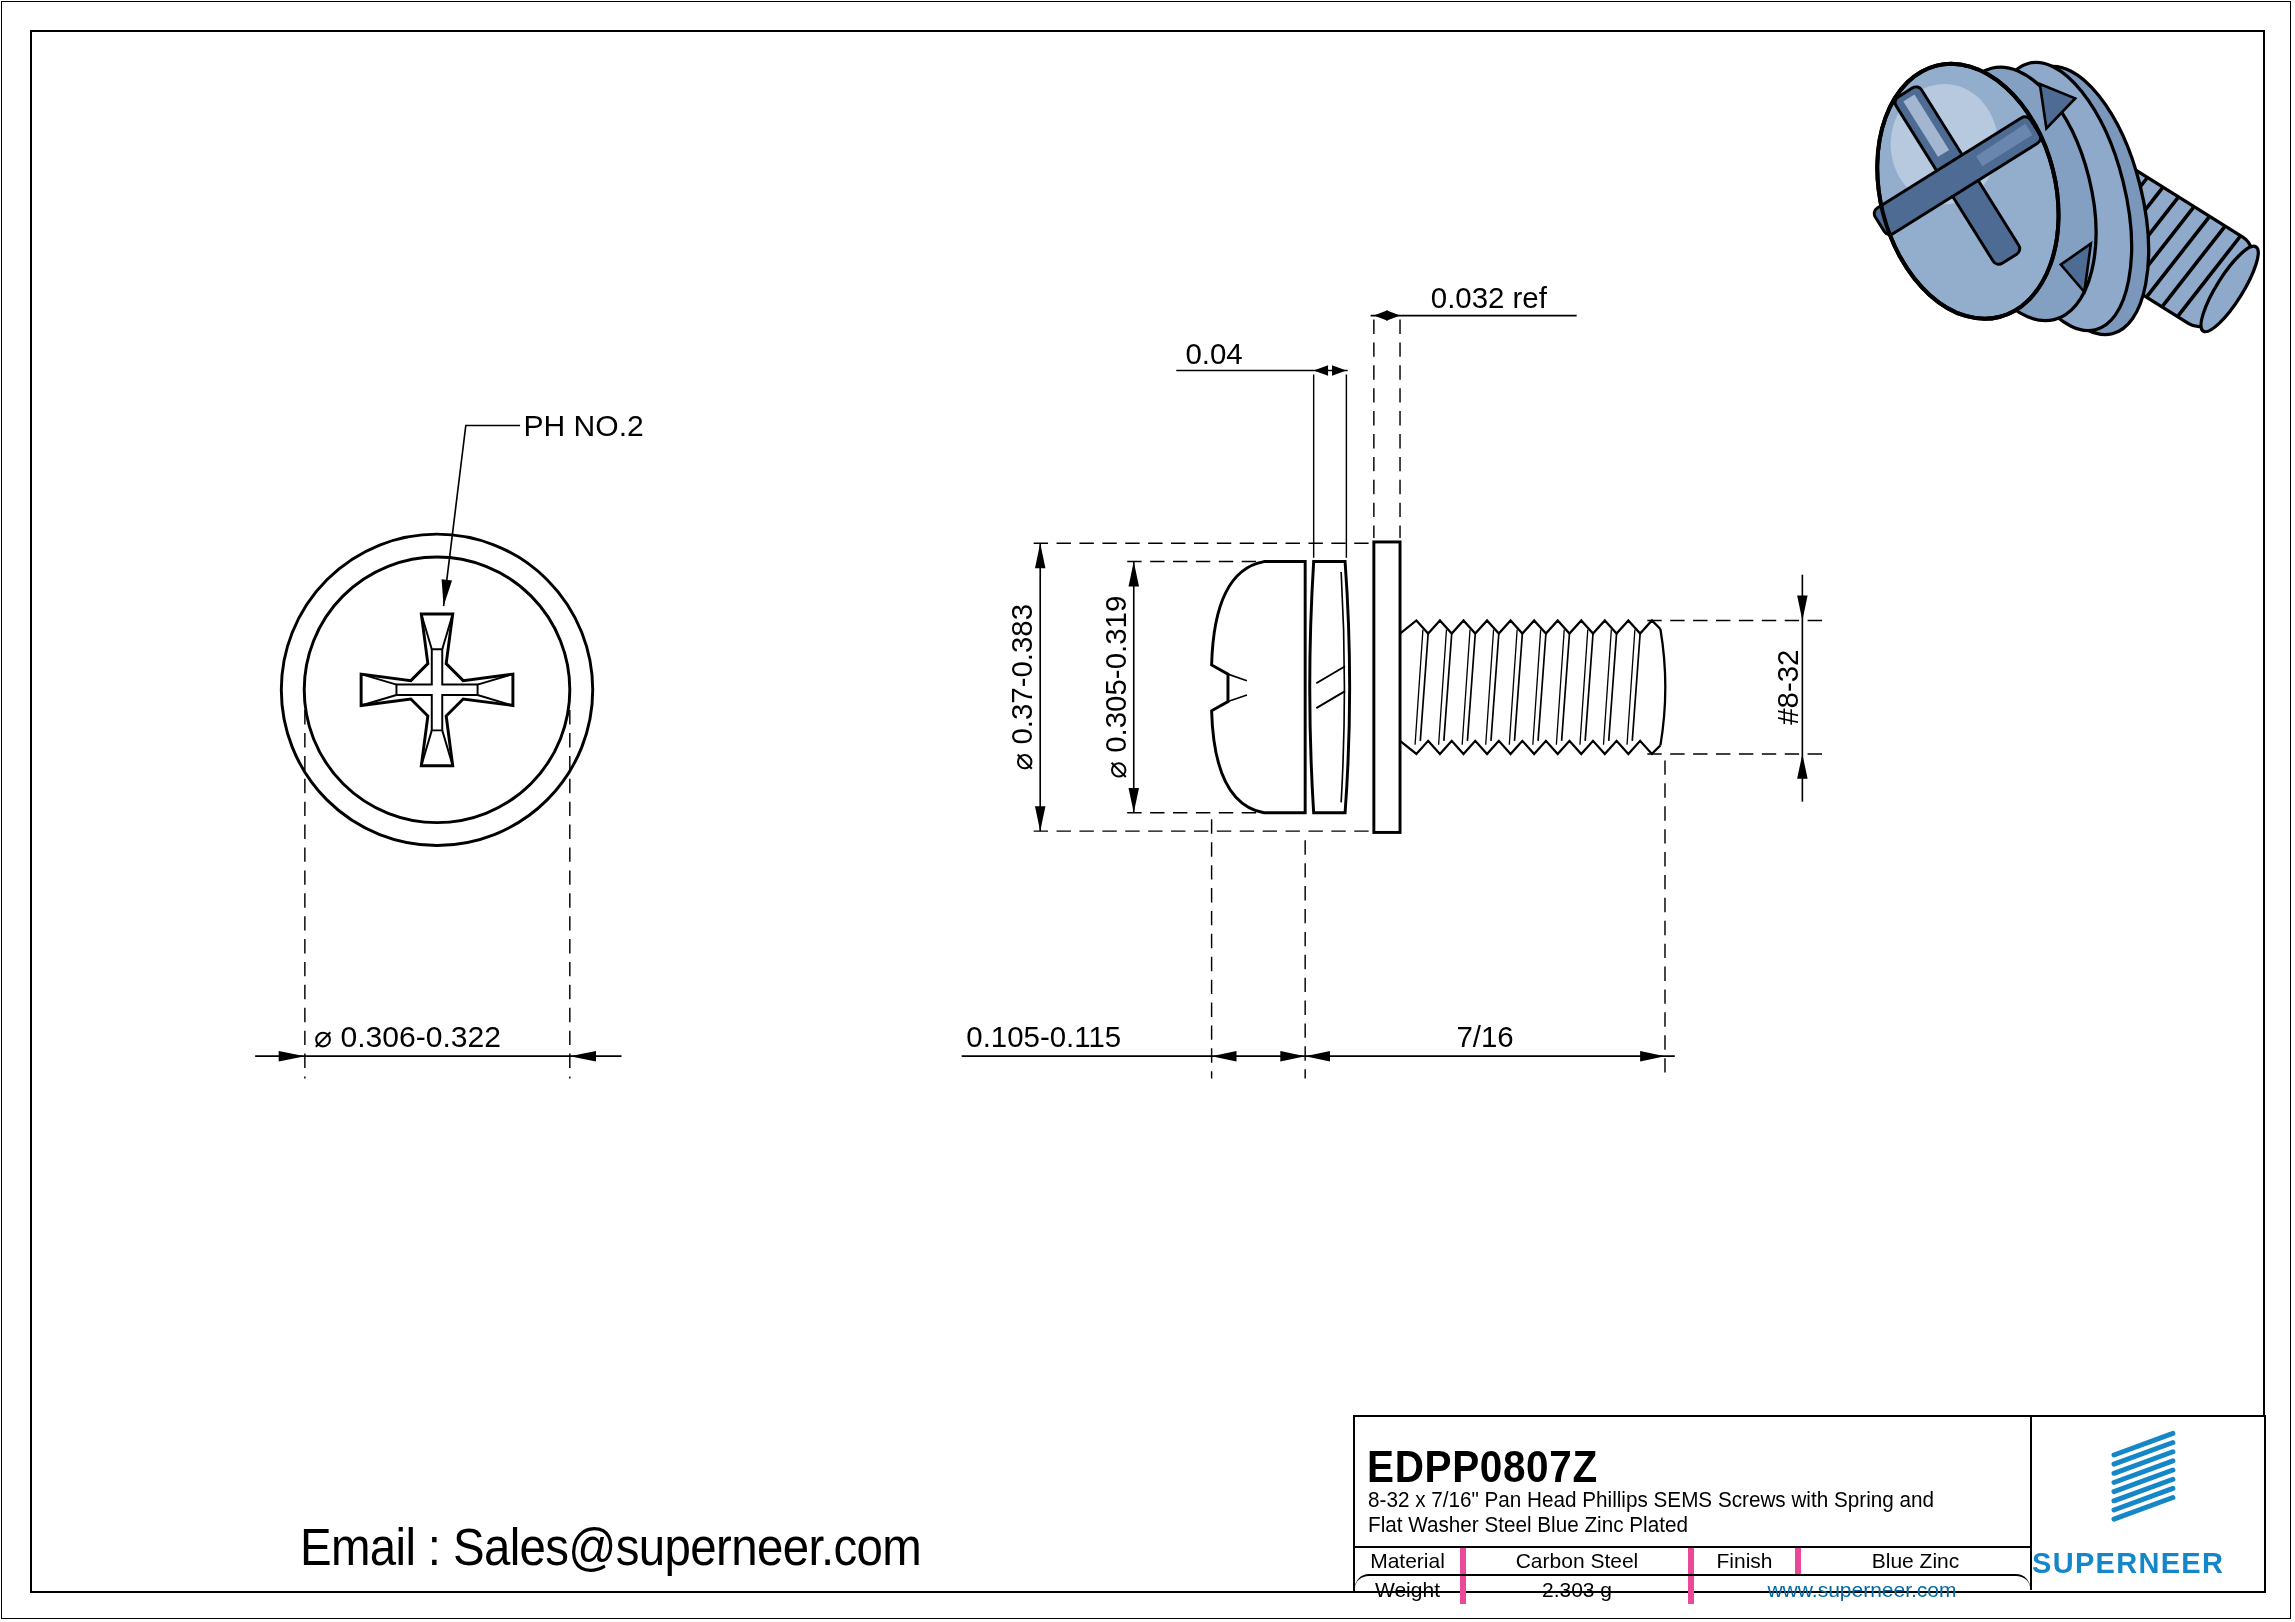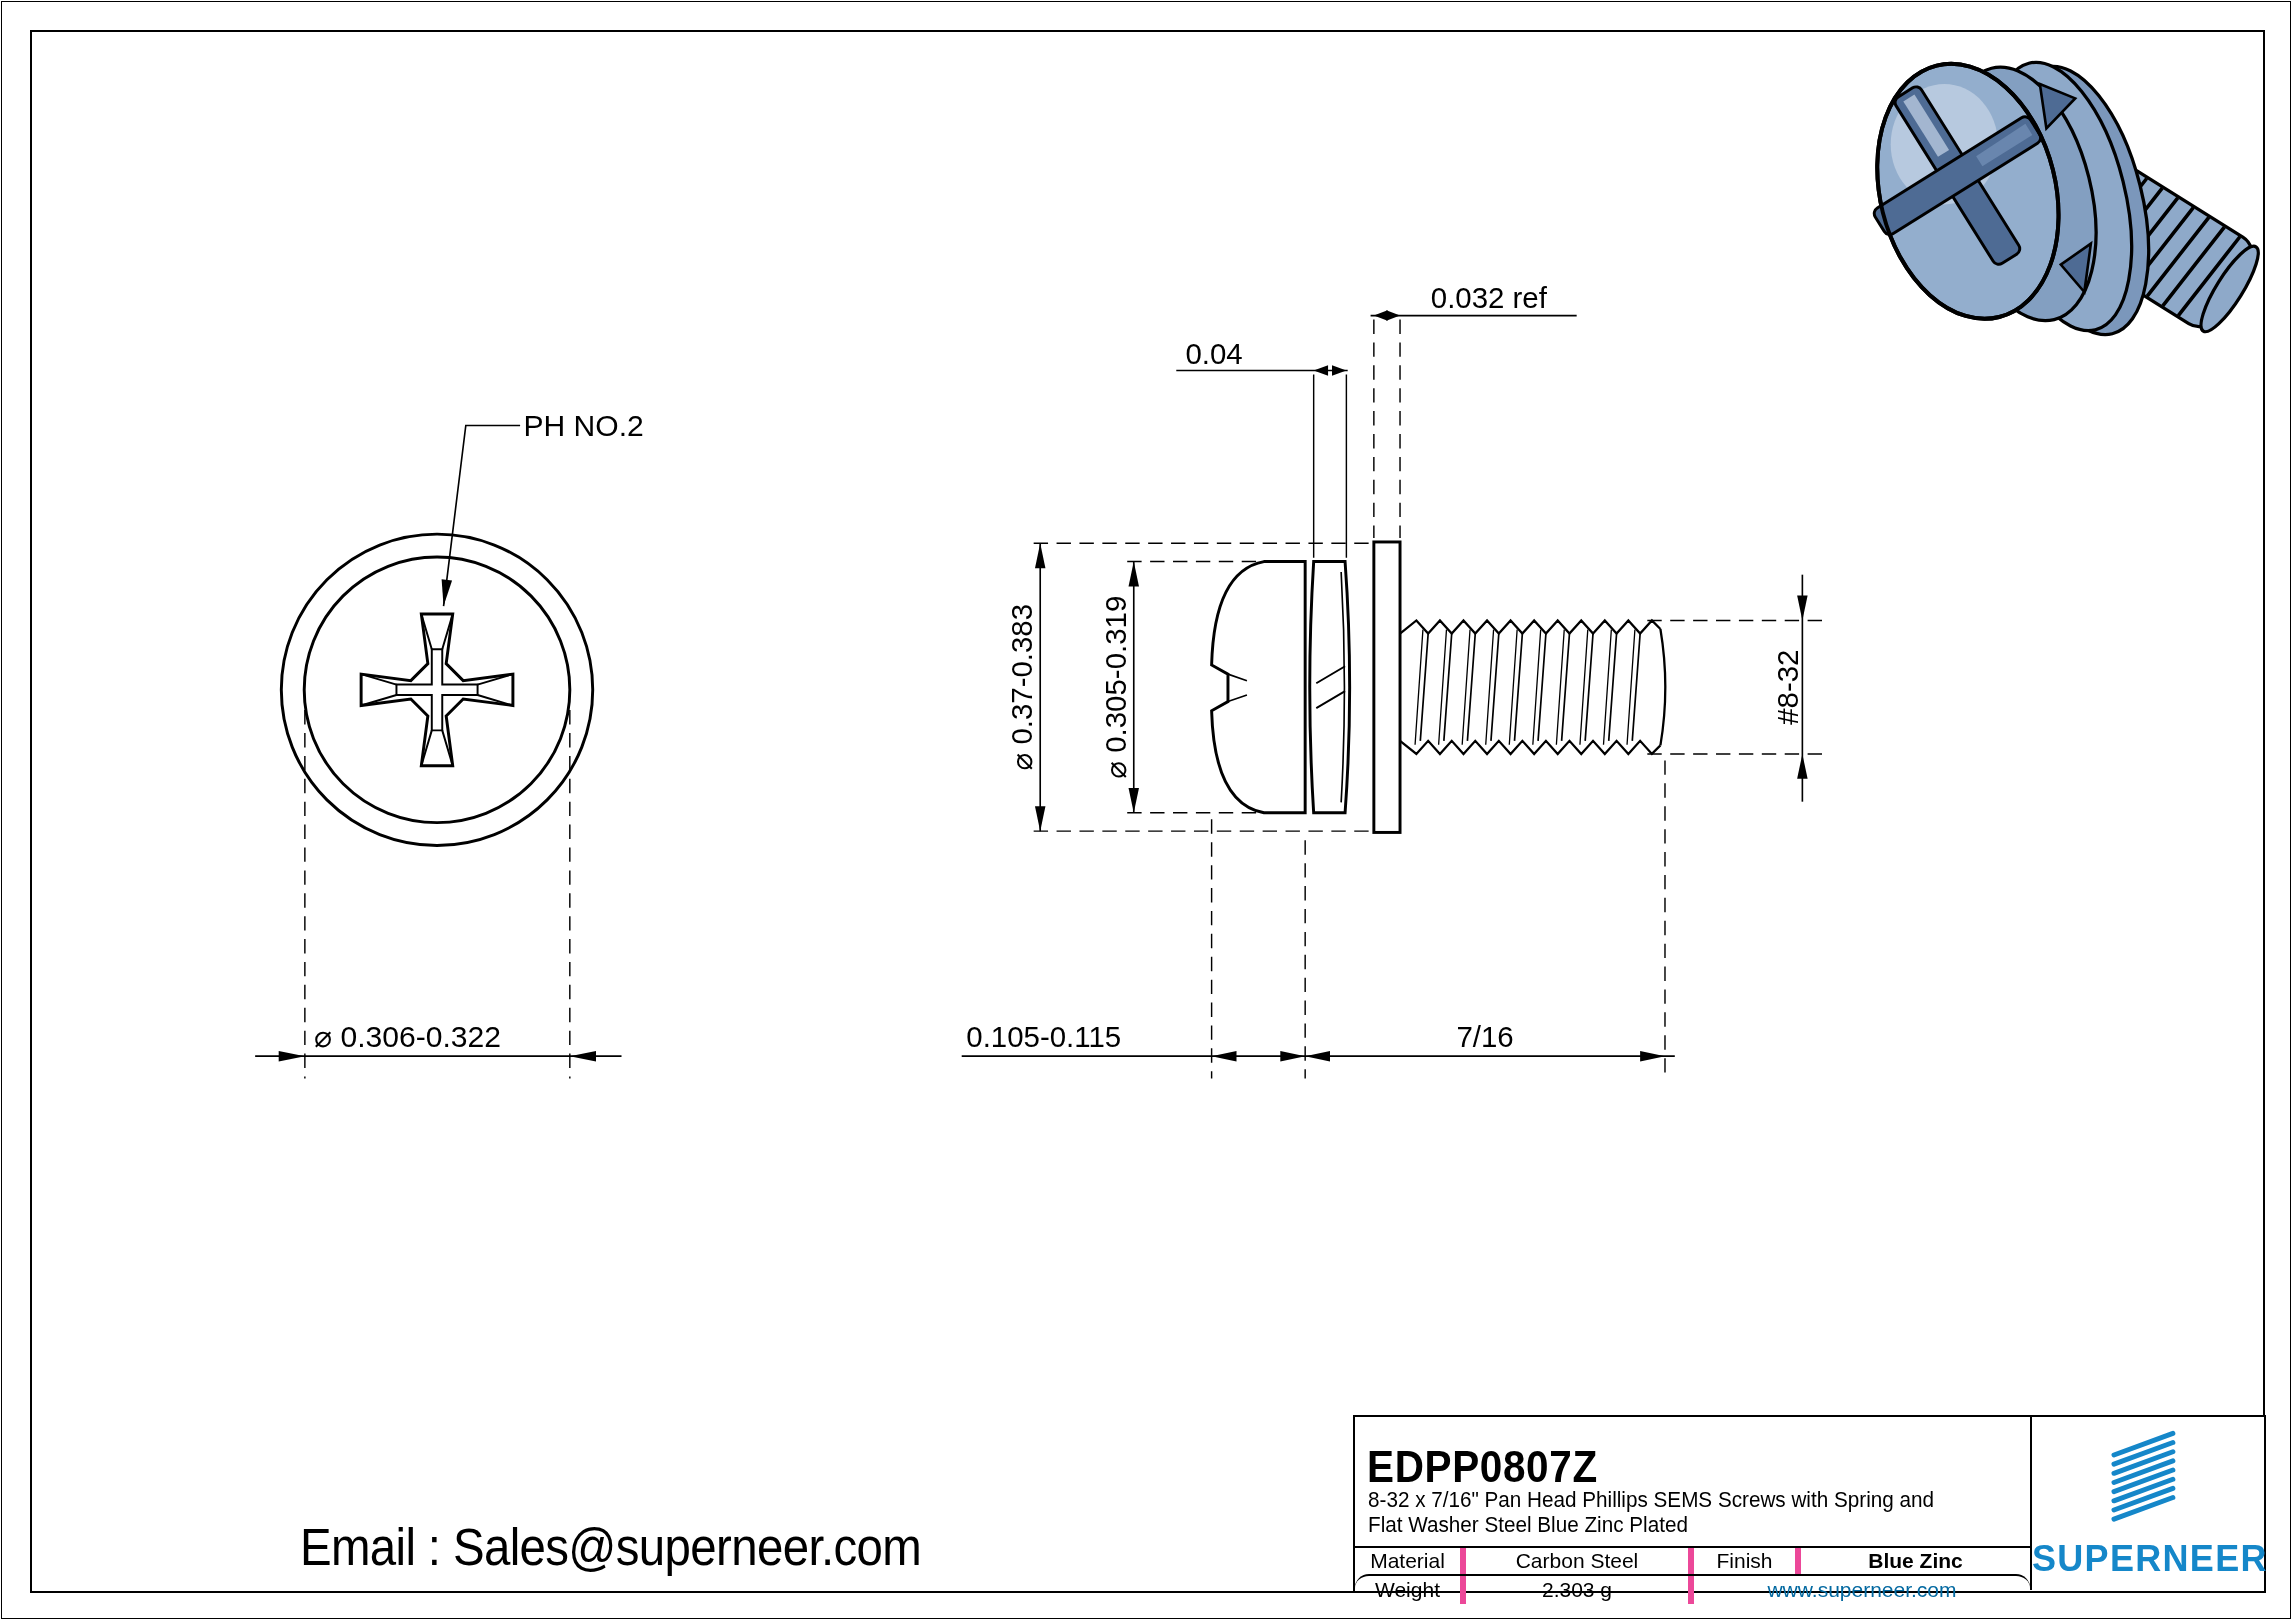--- a/index.html
+++ b/index.html
@@ -28,26 +28,26 @@
   .tb-part { position:absolute; left:11.8px; top:10.5px; font-size:44px; font-weight:bold;
     letter-spacing:0.7px; transform:scaleX(0.92); transform-origin:left top; white-space:nowrap; }
   .tb-desc { position:absolute; left:13px; top:56px; font-size:22px; line-height:25px;
     transform:scaleX(0.94); transform-origin:left top; white-space:nowrap; }
   .tb-row { position:absolute; left:0; width:675px; display:flex; border-top:2px solid #000; }
   .tb-row1 { top:115px; height:27.5px; }
   .tb-row2 { top:143px; height:30px;border-radius:14px; }
   .tb-cell { height:100%; display:flex; align-items:center; justify-content:center;
     font-size:21px; white-space:nowrap; transform-origin:left center; }
   .tb-cell + .tb-cell { border-left:6px solid #ec4899; }
-  .c1 { width:105px; } .c2 { width:228px; } .c3 { width:107px; } .c4 { flex:1;font-weight:bold; }
+  .c1 { width:105px; } .c2 { width:228px; } .c3 { width:107px; } .c4 { flex:1; }
   .c2w { width:228px;text-align:right; } .c4w { flex:1; }
   .tb-logo { position:absolute; right:0; top:0; width:234px; height:173px;
     border-left:2px solid #000; }
   .tb-brand { position:absolute; left:0; right:0; bottom:10.5px; text-align:left;
-    font-size:36px; font-weight:bold; letter-spacing:1.3px; }
+    font-size:29px; font-weight:bold; letter-spacing:1.3px; }
   .link { }
 </style>
 </head>
 <body>
 
 <div class="page">
   <div class="border-outer"></div>
   <div class="border-inner"></div>
 
   <svg class="draw" width="2295" height="1623" viewBox="0 0 3508 2480">

